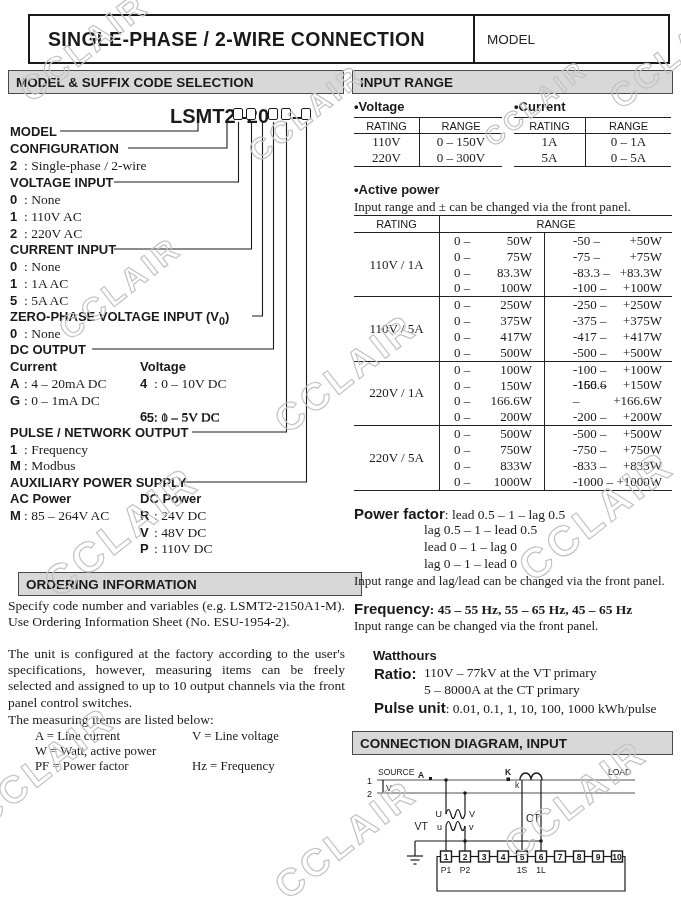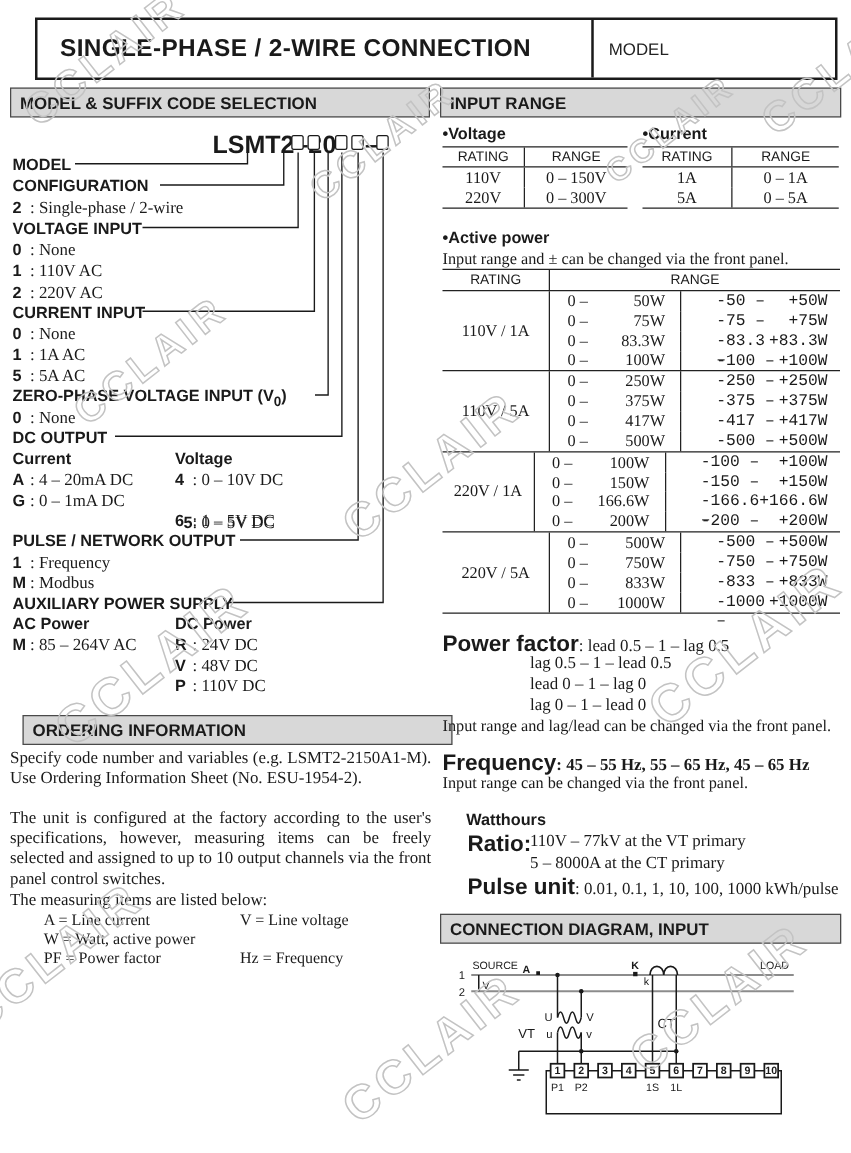--- a/index.html
+++ b/index.html
@@ -33,21 +33,21 @@
   svg.overlay{position:absolute;left:0;top:0;z-index:1;pointer-events:none;}
   
   .para{position:absolute;left:8px;width:337px;font-family:"Liberation Serif",serif;font-size:13.5px;
         line-height:16.2px;text-align:justify;z-index:2;}
   .oi-row{position:absolute;font-family:"Liberation Serif",serif;font-size:12.8px;white-space:nowrap;z-index:2;}
   .oi-b{position:absolute;left:157px;}
   
   .rlab{position:absolute;font-size:13px;font-weight:bold;white-space:nowrap;z-index:2;}
   .rserif{position:absolute;font-family:"Liberation Serif",serif;font-size:12.6px;white-space:nowrap;z-index:2;}
   .rline{position:absolute;font-family:"Liberation Serif",serif;font-size:13.5px;white-space:nowrap;z-index:2;}
-  .rline b{font-family:"Liberation Sans",sans-serif;font-size:18px;margin-top:45px;}
+  .rline b{font-family:"Liberation Sans",sans-serif;font-size:15px;margin-top:45px;}
   
   .sm-table{position:absolute;top:117px;border-top:1.3px solid #222;border-bottom:1.3px solid #222;
             box-sizing:border-box;z-index:2;background:transparent;}
   .sm-head{display:flex;height:15px;border-bottom:1.1px solid #222;font-size:11px;align-items:center;}
   .sm-row{display:flex;height:16px;font-size:13px;font-family:"Liberation Serif",serif;align-items:flex-end;}
   .sc1{width:66px;border-right:1.1px solid #222;text-align:center;height:100%;display:flex;
        align-items:center;justify-content:center;box-sizing:border-box;}
   .sc2{flex:1;text-align:center;height:100%;display:flex;align-items:center;justify-content:center;}
   
   .ap-table{position:absolute;left:354px;top:215px;width:318px;border-top:1.4px solid #222;
@@ -57,22 +57,22 @@
         justify-content:center;box-sizing:border-box;}
   .aph2{flex:1;display:flex;align-items:center;justify-content:center;height:100%;}
   .ap-group{display:flex;}
   .ap-group + .ap-group{border-top:1.1px solid #222;}
   .ap-rating{width:86px;border-right:1.2px solid #222;display:flex;align-items:center;justify-content:center;
              font-family:"Liberation Serif",serif;font-size:13px;box-sizing:border-box;}
   .ap-rows{flex:1;}
   .ap-row{display:flex;height:15.85px;font-family:"Liberation Serif",serif;font-size:13px;}
   .apc1{width:105px;border-right:1.2px solid #222;display:flex;justify-content:space-between;
         align-items:center;padding:0 12px 0 14px;box-sizing:border-box;}
-  .apc2{flex:1;display:flex;justify-content:space-between;align-items:flex-start;
-        padding:0 10px 0 28px;box-sizing:border-box;font-family:Liberation Mono, monospace;}
+  .apc2{flex:1;display:flex;justify-content:space-between;align-items:flex-end;
+        padding:0 10px 0 28px;box-sizing:border-box;}
   
   svg text{font-family:"Liberation Sans",sans-serif;fill:#1a1a1a;}
 </style>
 </head>
 <body>
 
 <div class="page">
 
   <span class="wm" style="left:8px;top:28px;font-size:34px;">CCLAIR</span>
   <span class="wm" style="left:598px;top:35px;font-size:34px;">CCLAIR</span>

